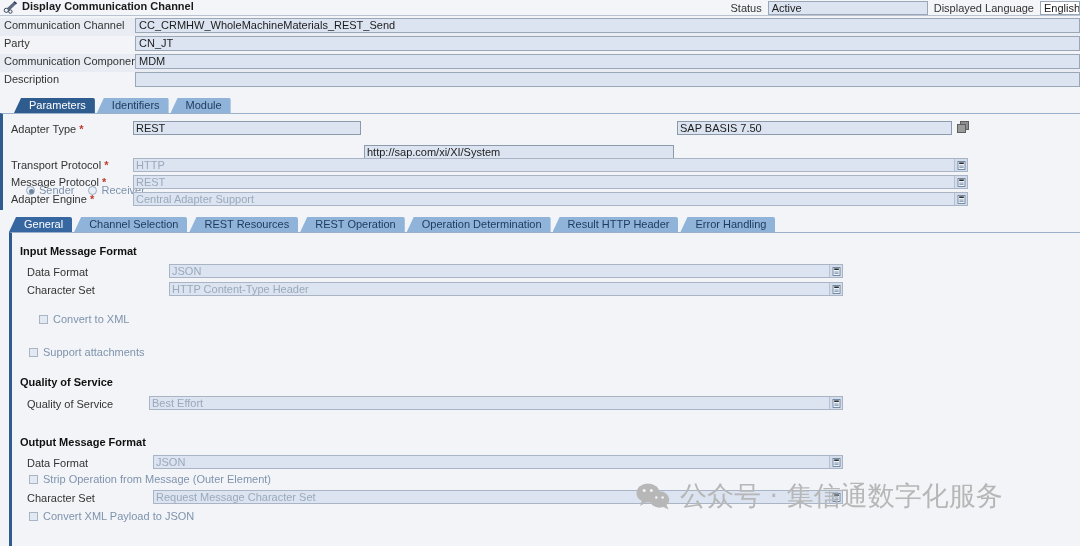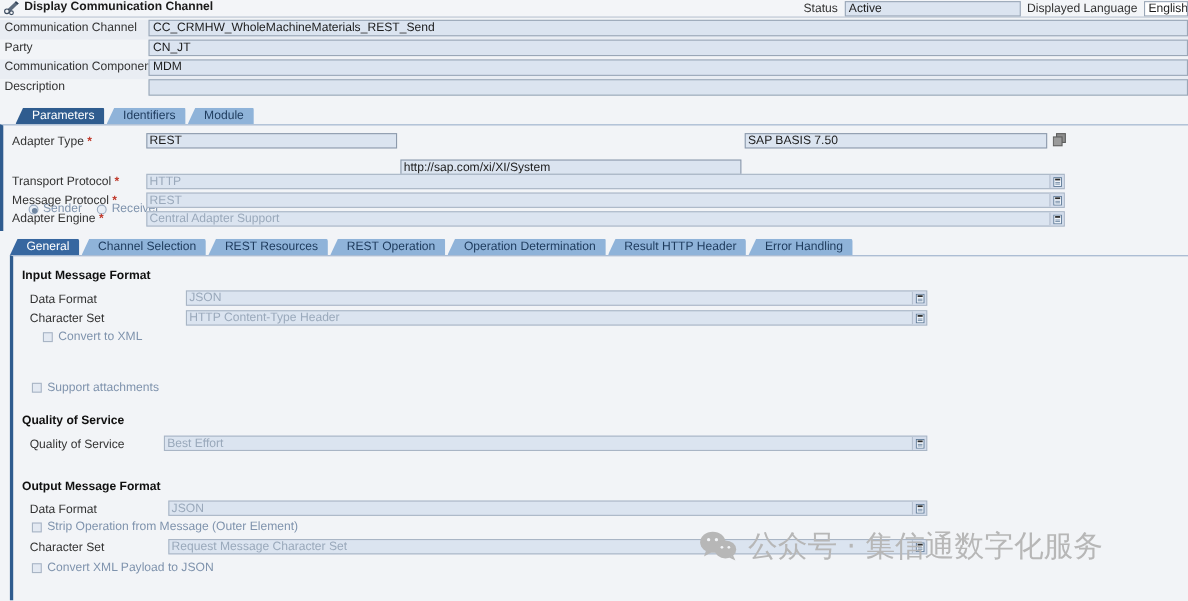--- a/index.html
+++ b/index.html
@@ -311,21 +311,21 @@
       <span>HTTP Content-Type Header</span>
       <span class="vhbtn">
         <svg width="9" height="9" viewBox="0 0 9 9">
             <rect x="1" y="0.5" width="7" height="8" fill="#eef3fa" stroke="#5a7694" stroke-width="0.8"></rect>
             <rect x="2.2" y="1.4" width="4.6" height="1.6" fill="#2b2b2b"></rect>
             <path d="M2.4 5 h4.2 M2.4 6.4 h4.2" stroke="#5a7694" stroke-width="0.7"></path>
           </svg>
       </span>
     </div>
 
-    <div class="cbrow" style="left:17px; top:67px;padding-left:10px;">
+    <div class="cbrow" style="left:17px; top:80px;padding-left:10px;">
       <span class="cbox"></span>
       <span class="cblabel">Convert to XML</span>
     </div>
 
     <div class="cbrow" style="left:17px; top:113px;">
       <span class="cbox"></span>
       <span class="cblabel">Support attachments</span>
     </div>
 
     <span class="sechead" style="left:8px; top:143px;">Quality of Service</span>

